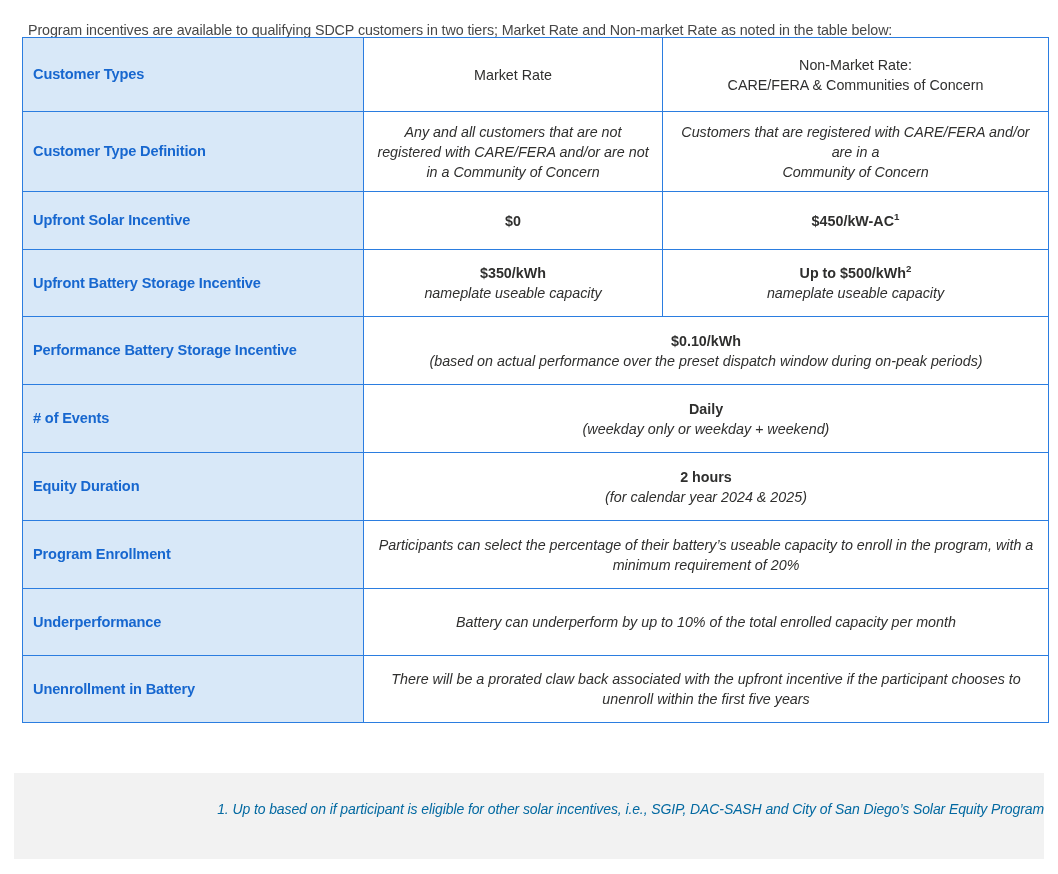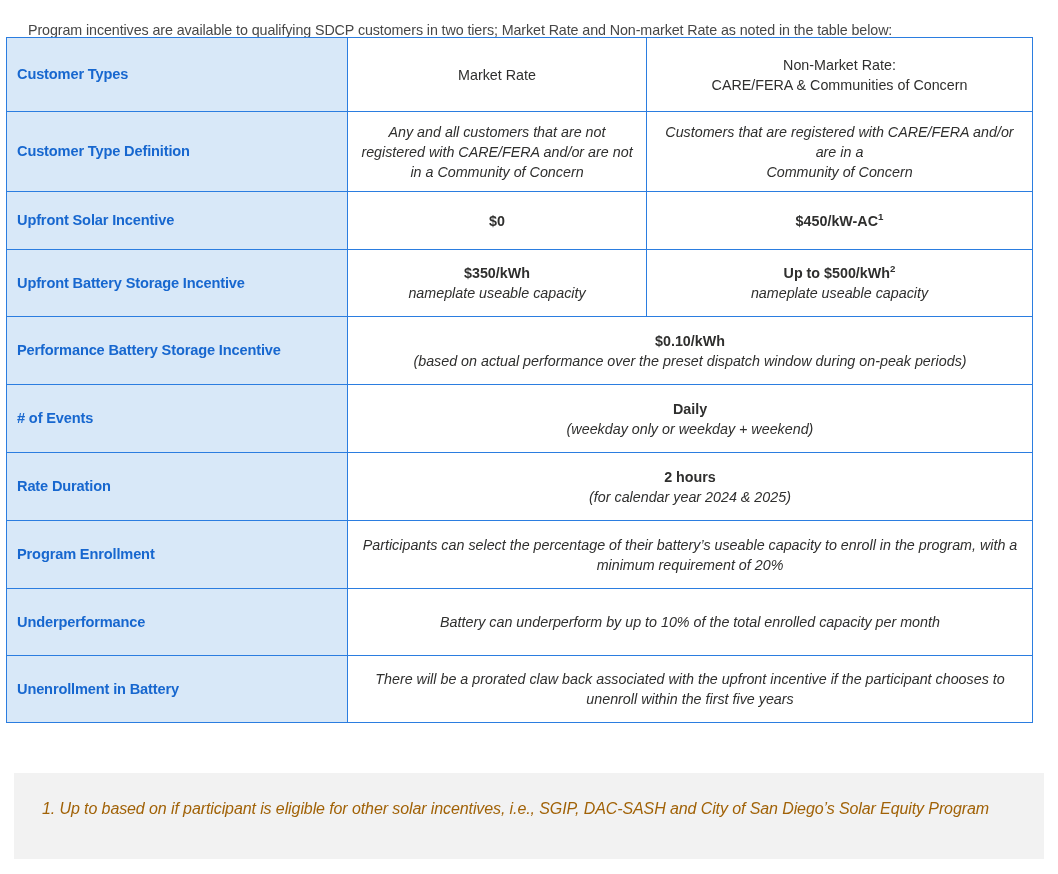--- a/index.html
+++ b/index.html
@@ -32,21 +32,21 @@
     font-size: 14.3px;
     line-height: 20px;
     color: #474747;
     letter-spacing: -0.1px;
     white-space: nowrap;
   }
 
   
   .table-wrap {
     position: absolute;
-    left: 6px;
+    left: 22px;
     top: 37px;
     width: 1026px;
   }
 
   table.incentives {
     border-collapse: collapse;
     table-layout: fixed;
     width: 1026px;
   }
 
@@ -117,26 +117,27 @@
     position: absolute;
     left: 14px;
     top: 773px;
     width: 1030px;
     height: 86px;
     background: #f2f2f2;
     box-sizing: border-box;
     padding: 22px 0 0 28px;
   }
   .footnote-line {
-    font-size: 16px;
+    font-size: 14px;
     font-style: italic;
     line-height: 28px;
-    color: #a16207;
+    color: #0369a1;
     white-space: nowrap;
     letter-spacing: -0.1px;
+    text-align: right;
   }
 </style>
 </head>
 <body>
 
 <div id="page">
 
   <p class="intro">Program incentives are available to qualifying SDCP customers in two tiers; Market Rate and Non-market Rate as noted in the table below:</p>
 
   <div class="table-wrap">
@@ -202,21 +203,21 @@
 
         <tr class="r-events">
           <td class="label"># of Events</td>
           <td class="val" colspan="2">
             <span class="strong">Daily</span>
             <span class="ital">(weekday only or weekday + weekend)</span>
           </td>
         </tr>
 
         <tr class="r-duration">
-          <td class="label">Rate Duration</td>
+          <td class="label">Equity Duration</td>
           <td class="val" colspan="2">
             <span class="strong">2 hours</span>
             <span class="ital">(for calendar year 2024 &amp; 2025)</span>
           </td>
         </tr>
 
         <tr class="r-enroll">
           <td class="label">Program Enrollment</td>
           <td class="val" colspan="2">
             <span class="ital">Participants can select the percentage of their battery’s useable capacity to enroll in the program, with a minimum requirement of 20%</span>

